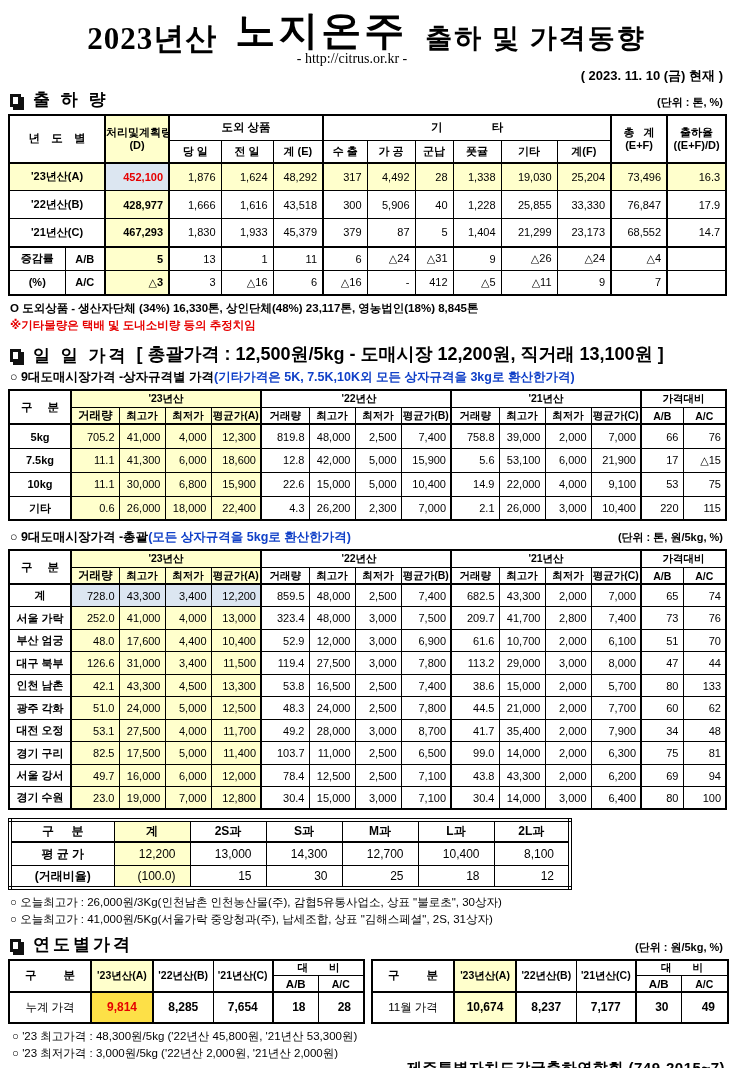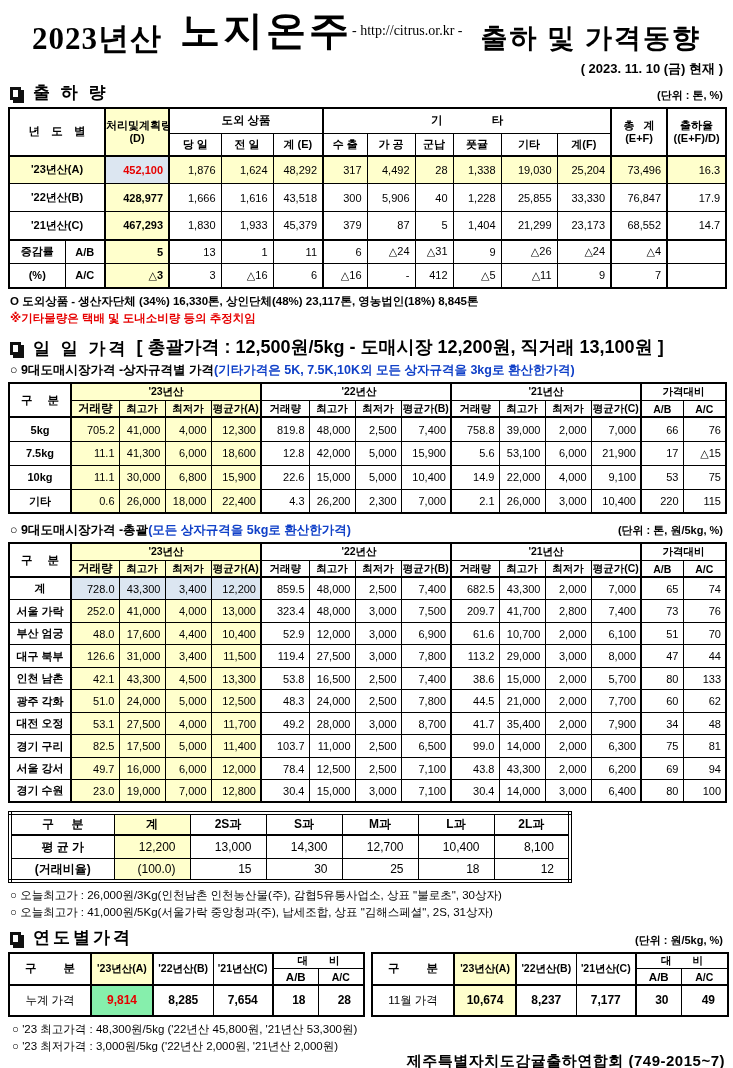--- a/index.html
+++ b/index.html
@@ -7,21 +7,21 @@
   body {
     width:733px; height:1068px; background:#fff; color:#000;
     font-family:"Liberation Sans","DejaVu Sans",sans-serif;
     overflow:hidden;
   }
   .page { padding:6px 8px 0 8px; position:relative; height:1068px; }
 
   
   .titlebar { display:flex; justify-content:center; align-items:flex-start; gap:18px; margin-top:4px; }
   .t-year { font-family:"Liberation Serif","DejaVu Serif",serif; font-weight:bold; font-size:31px; margin-top:8px; letter-spacing:1px; }
-  .t-main-wrap { display:inline-flex; flex-direction:row; align-items:center; }
+  .t-main-wrap { display:inline-flex; flex-direction:column; align-items:flex-end; }
   .t-main { font-size:40px; font-weight:900; letter-spacing:3px; line-height:1.0; }
   .t-url  { font-family:"Liberation Serif","DejaVu Serif",serif; font-size:14px; margin-top:1px; }
   .t-rest { font-family:"Liberation Serif","DejaVu Serif",serif; font-weight:bold; font-size:27px; margin-top:10px; letter-spacing:2px; }
   .t-date { text-align:right; font-weight:bold; font-size:13px; margin-top:0px; padding-right:2px; }
 
   
   .sec { display:flex; align-items:flex-end; margin-top:6px; margin-bottom:4px; }
   .sq { display:inline-block; width:11px; height:13px; border:3px solid #111; box-shadow:3px 3px 0 #111; margin:0 12px 3px 2px; background:#fff; }
   .sec-t { font-size:17px; font-weight:bold; letter-spacing:3px; line-height:1.1; }
   .sec-sum { font-size:18px; font-weight:bold; margin-left:8px; line-height:1.2; }
@@ -103,21 +103,21 @@
   .ty thead th { height:16px; font-size:10.5px; }
   .ty thead th:first-child { word-spacing:24px; font-size:11.5px; }
   .g23y { background:#FFFFCC; border-left:2px solid #000; border-right:2px solid #000; }
   .gdb  { border-left:2px solid #000; word-spacing:18px; }
   .ty thead tr:nth-child(2) th:first-child { border-left:2px solid #000; }
   .ty tbody td { height:31px; font-size:12px; font-weight:bold; text-align:center; padding:0; }
   .ty tbody td:first-child { font-weight:normal; font-size:11.5px; }
   .ty tbody td:nth-child(2) { border-left:2px solid #000; border-right:2px solid #000; }
   .ty tbody td:nth-child(5) { border-left:2px solid #000; }
   .ty tbody td:nth-child(5), .ty tbody td:nth-child(6) { text-align:right; padding-right:12px; }
-  .tyl tbody td:nth-child(2) { background:#86efac; color:#E60000; }
+  .tyl tbody td:nth-child(2) { background:#fde047; color:#E60000; }
   .tyr tbody td:nth-child(2) { background:#FFFFCC; }
 
   
   .note { font-size:11.5px; line-height:17px; margin-left:2px; }
   .note.b { font-weight:bold; }
   .note.red { color:#E60000; font-weight:bold; }
   .notes { margin-top:4px; }
 
   
   .bottom { position:relative; height:56px; margin-top:4px; }

